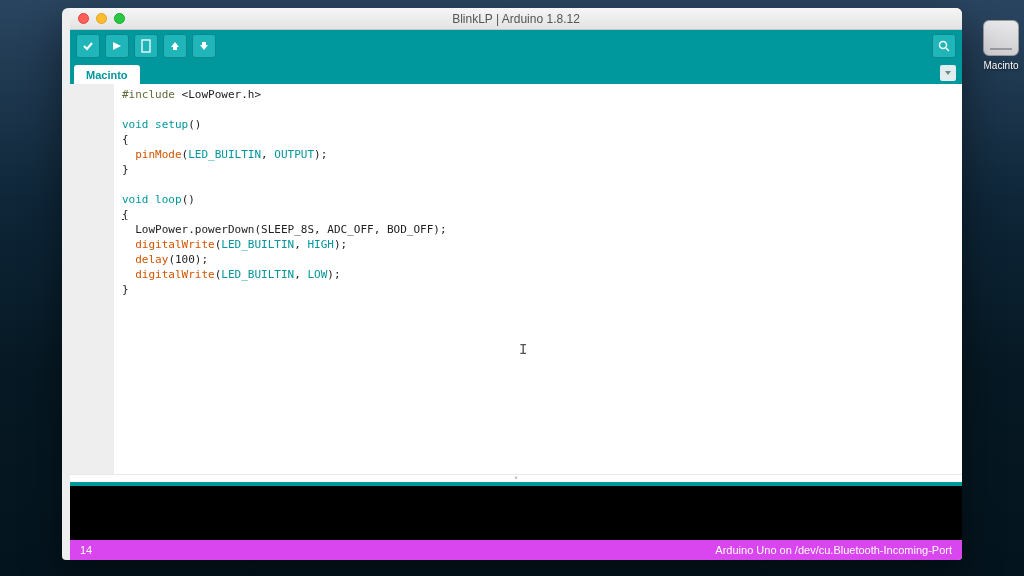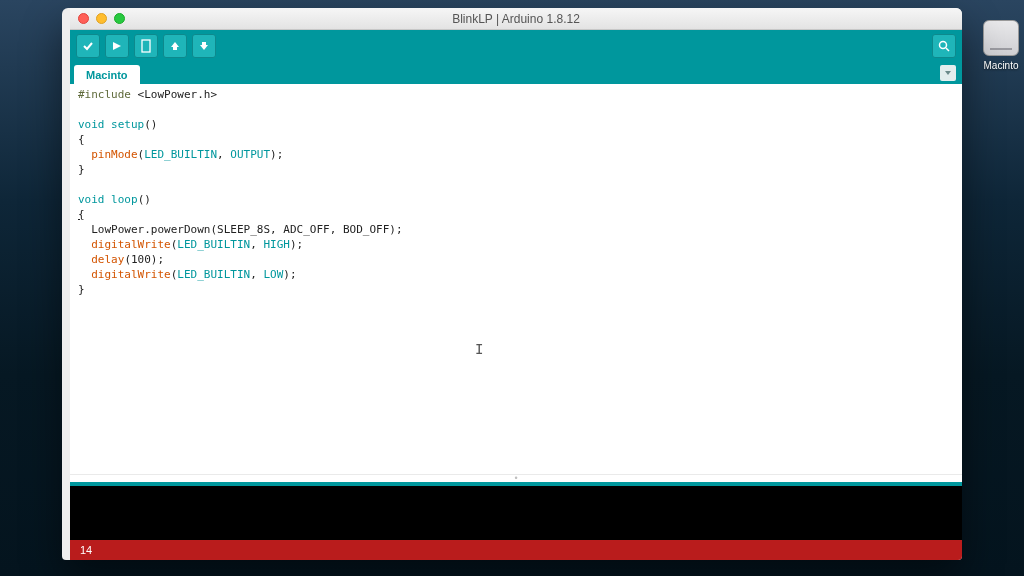--- a/index.html
+++ b/index.html
@@ -118,20 +118,21 @@
     flex:1;
     background:#fff;
     font-family: Menlo, Monaco, Consolas, monospace;
     font-size:11px;
     line-height:15px;
     padding:3px 8px 4px 8px;
     color:#222;
     white-space:pre;
     overflow:hidden;
     position:relative;
+    margin-left:44px;
   }
   .tok-prep  { color:#5f6a3a; }
   .tok-kw    { color:#00979d; }
   .tok-func  { color:#d35400; }
   .tok-const { color:#00979d; }
   .cursor-mark {
     position:absolute;
     color:#555;
     font-size:14px;
     pointer-events:none;
@@ -150,21 +151,21 @@
     height:4px;
     background:#00979d;
   }
   .console {
     height:54px;
     background:#000;
   }
 
   .statusbar {
     height:20px;
-    background:#b91c1c;
+    background:#d946ef;
     color:#fff;
     font-size:11px;
     display:flex; align-items:center;
     padding:0 10px;
     justify-content:space-between;
   }
 </style>
 </head>
 <body>
 
@@ -247,15 +248,16 @@
     <div class="cursor-mark" style="left:405px; top:258px;">I</div>
   </div>
 
   <div class="handle">•</div>
 
   <div class="console-top"></div>
   <div class="console"></div>
 
   <div class="statusbar">
     <span>14</span>
+    <span>Arduino Uno on /dev/cu.Bluetooth-Incoming-Port</span>
   </div>
 
 </div>
 
 </body></html>

